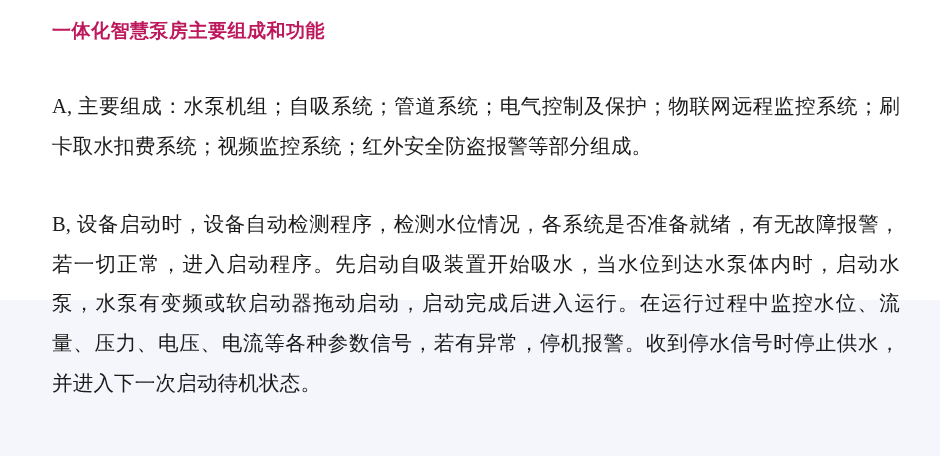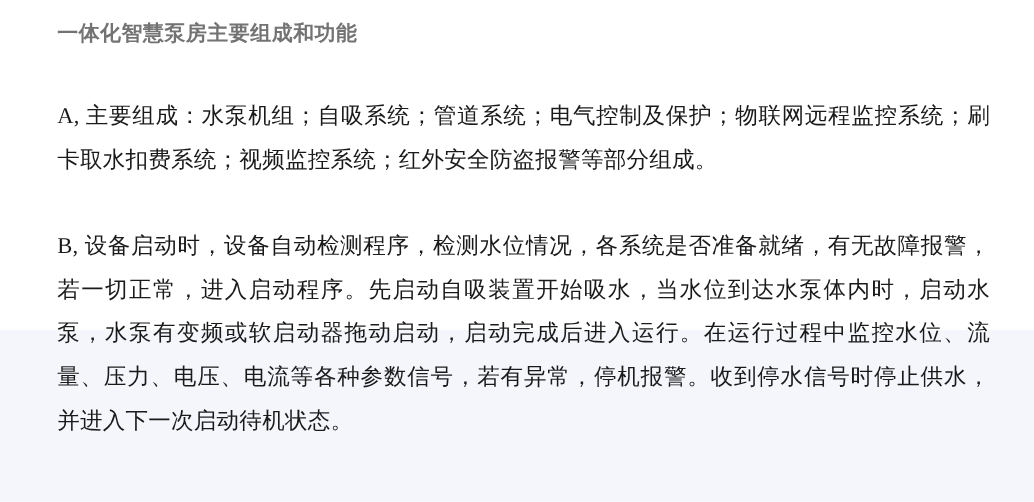--- a/index.html
+++ b/index.html
@@ -31,21 +31,21 @@
   }
   .content {
     position: relative;
     padding: 18px 40px 0 52px;
     box-sizing: border-box;
   }
   .doc-title {
     font-family: "Liberation Sans", "DejaVu Sans", sans-serif;
     font-weight: bold;
     font-size: 19px;
-    color: #737373;
+    color: #be185d;
     letter-spacing: 0.5px;
     margin: 0 0 42px 0;
     line-height: 1.4;
   }
   .para {
     font-size: 20.5px;
     color: #1a1a1a;
     line-height: 1.95;
     margin: 0 0 38px 0;
     text-align: justify;

